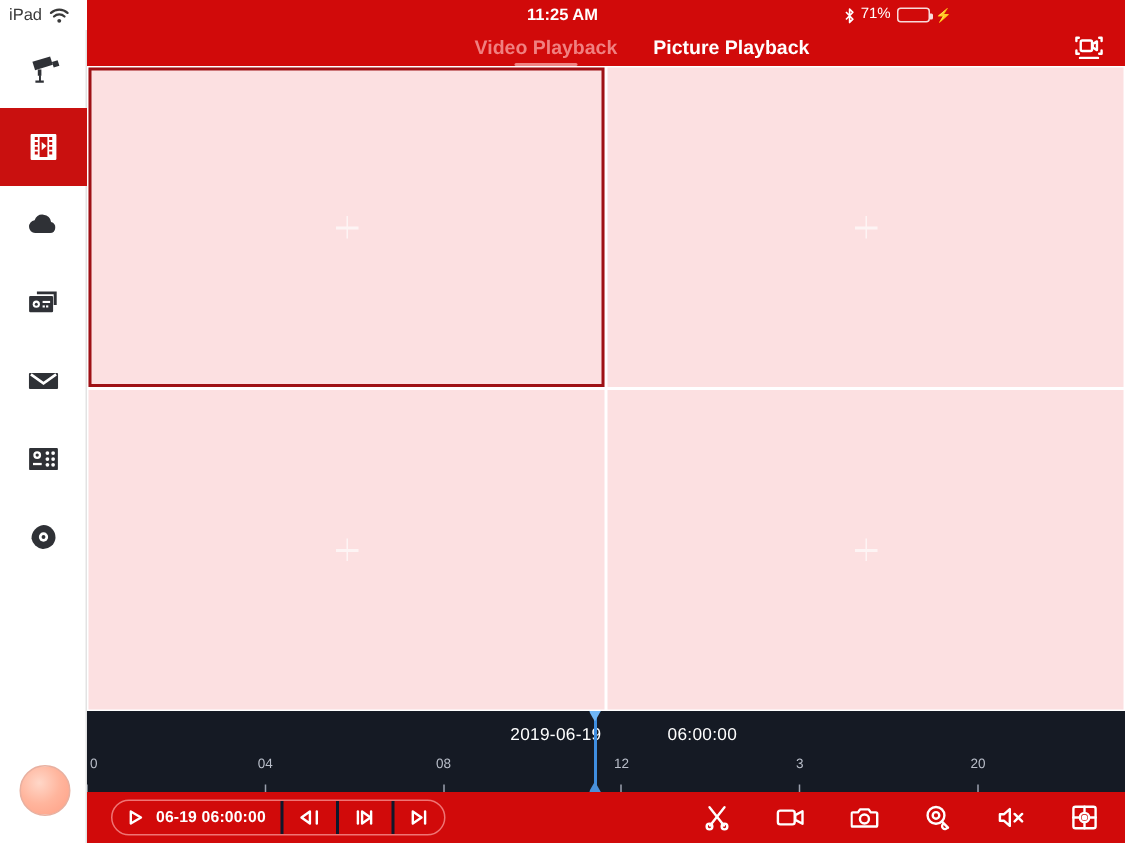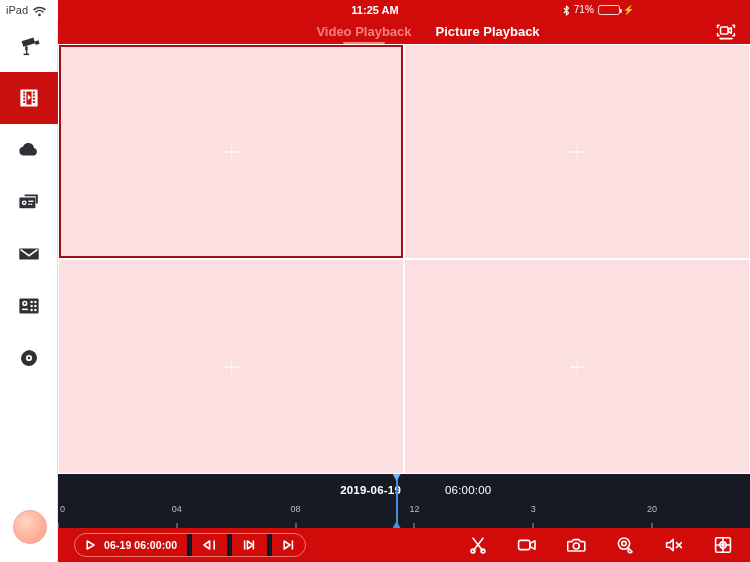--- a/index.html
+++ b/index.html
@@ -127,21 +127,21 @@
   .plus::before { left:7px; top:0;   width:1.5px; height:15px; }
   .plus::after  { left:0;   top:7px; width:15px;  height:1.5px; }
 
   
   .timeline {
     position:absolute; left:58px; top:474px; width:692px; height:54px;
     background:#151a24; overflow:hidden;
   }
   .tl-date {
     position:absolute; top:10px; right:349px;
-    font-size:11.5px; color:#ffffff; letter-spacing:0.2px;font-weight:bold;
+    font-size:11.5px; color:#ffffff; letter-spacing:0.2px;
   }
   .tl-time {
     position:absolute; top:10px; left:351px;
     font-size:11.5px; color:#ffffff; letter-spacing:0.2px;padding-left:36px;
   }
   .tl-ticklabels { position:absolute; left:0; top:30px; width:692px; height:14px; }
   .tl-lbl {
     position:absolute; top:0; font-size:9px; color:#b9bec9;
     transform:translateX(-50%); white-space:nowrap;
   }
@@ -172,21 +172,21 @@
   }
   .tb-pill {
     position:absolute; left:16px; top:5px; height:24px;
     display:flex; align-items:stretch;
     border:1px solid #ef7575; border-radius:12px;
     overflow:hidden;
   }
   .pill-seg {
     display:flex; align-items:center; justify-content:center;
     padding:0 9px; cursor:pointer;
-    border-right:5px solid #0f172a;
+    border-right:2px solid #0f172a;
   }
   .pill-seg:last-child { border-right:none; }
   .pill-seg.timeseg { gap:8px; padding:0 10px 0 9px; }
   .pill-time {
     font-size:10.5px; color:#ffffff; font-weight:bold;
     letter-spacing:0.1px; white-space:nowrap;
   }
   .tb-right {
     position:absolute; right:16px; top:5px; height:24px;
     display:flex; align-items:center; gap:27px;

